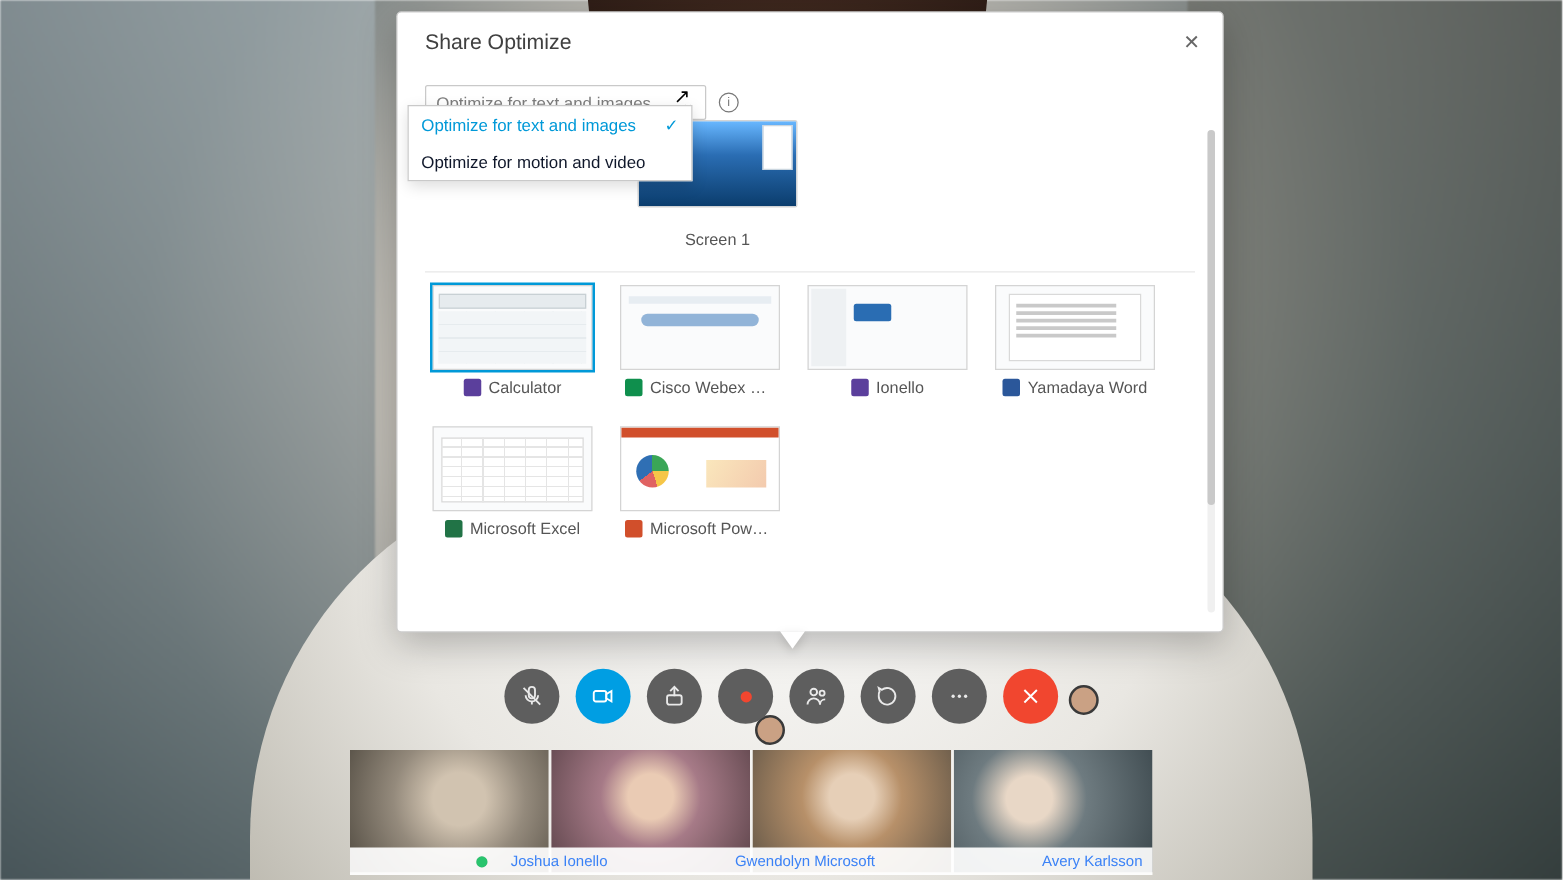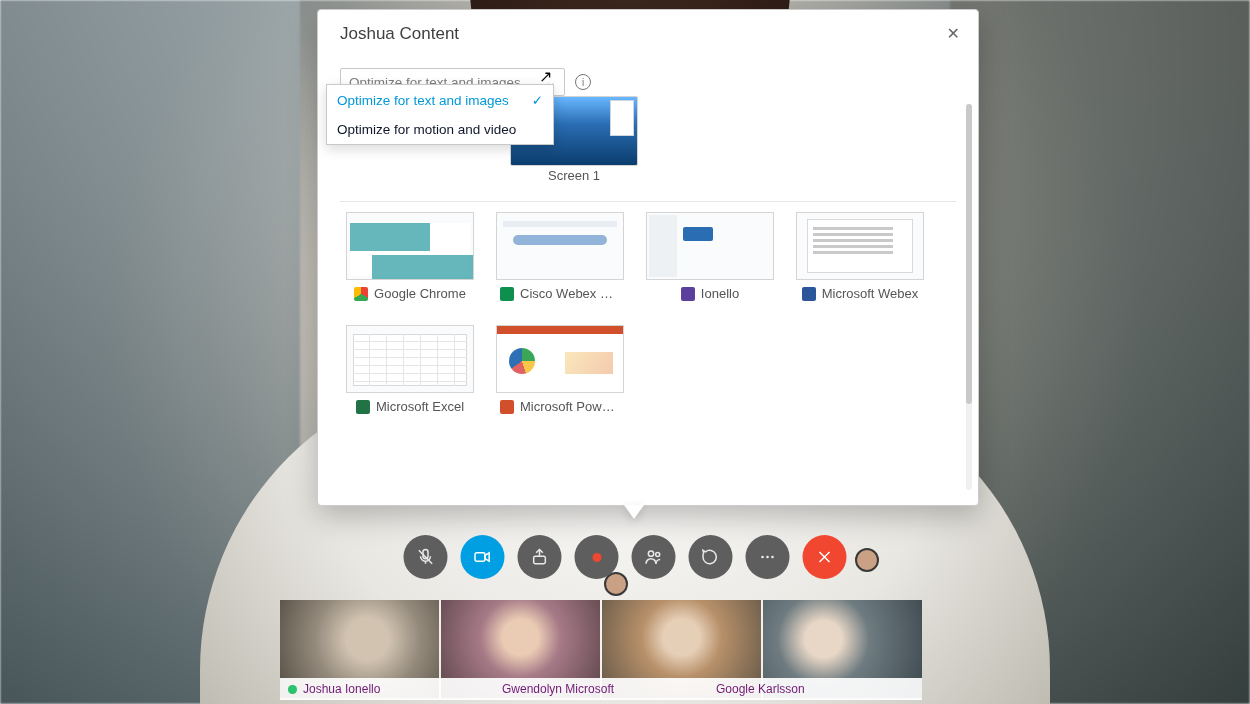--- a/index.html
+++ b/index.html
@@ -73,21 +73,21 @@
   background:#2a5e9b; position:relative; overflow:hidden;
 }
 .thumb.s1 { background: linear-gradient(to top, #0b3d6d 0%, #2a6db3 60%, #68b7ff 100%); }
 .thumb.s1::after { content:""; position:absolute; right:3px; top:3px; width:22px; height:34px; background:#fff; border:1px solid #cbd6df; }
 .thumb.s2 { background:#2a6db3; }
 .thumb.s2::before { content:""; position:absolute; left:6px; top:6px; right:6px; bottom:6px; background:#fff; border-radius:1px; }
 .pie {
   position:absolute; left:18px; top:24px; width:28px; height:28px; border-radius:50%;
   background: conic-gradient(#3aa657 0 25%, #f6c648 25% 45%, #e06262 45% 65%, #2f6fb4 65% 100%);
 }
-.tile-label { text-align:center; font-size:13px; color:#555; margin-top:2px; white-space:nowrap; overflow:hidden; text-overflow:ellipsis; }
+.tile-label { text-align:center; font-size:13px; color:#555; margin-top:18px; white-space:nowrap; overflow:hidden; text-overflow:ellipsis; }
 
 .divider { height:1px; background:#e7e7e7; margin:18px 0 10px 0; }
 
 .apps { display:grid; grid-template-columns: repeat(4, 140px); gap:24px 10px; }
 .app-tile { width:140px; }
 .app-thumb { width:128px; height:68px; border:1px solid #d4d4d4; background:#fafbfc; position:relative; overflow:hidden; margin:0 auto; }
 .app-thumb.selected { outline:2px solid #0099d8; }
 .app-label { display:flex; align-items:center; justify-content:center; gap:6px; font-size:13px; color:#555; margin-top:6px; }
 .app-label .ico { width:14px; height:14px; border-radius:2px; display:inline-block; }
 .app-label span.txt { max-width:100px; overflow:hidden; text-overflow:ellipsis; white-space:nowrap; }
@@ -161,42 +161,42 @@
   position:absolute; inset:0;
 }
 .p0 .face { background: radial-gradient(circle at 55% 40%, #d1c3b0 0 20%, #948a7c 50%, #504a40 100%); }
 .p1 .face { background: radial-gradient(circle at 50% 38%, #eacbb4 0 18%, #a67a87 40%, #5a4248 100%); }
 .p2 .face { background: radial-gradient(circle at 50% 38%, #e6cfb7 0 18%, #b79069 40%, #5f5446 100%); }
 .p3 .face { background: radial-gradient(circle at 38% 40%, #e8d7c6 0 16%, #6e7b80 40%, #3b474c 100%); }
 .namebar {
   position:absolute; left:280px; top:678px; width:642px; height:22px;
   background:rgba(255,255,255,.92); display:flex;
 }
-.namecell { flex:1; padding:3px 8px; font-size:12px; color:#701a75; display:flex; align-items:center; gap:6px; }
+.namecell { flex:1; padding:3px 8px; font-size:12px; color:#3b82f6; display:flex; align-items:center; gap:19px;justify-content:flex-end; }
 .status-dot { width:9px; height:9px; border-radius:50%; border:1px solid #9aa0a3; display:inline-block; }
 .status-dot.on { background: radial-gradient(circle, #29c46d 60%, #0d7a3e 100%); border:none; }
 
 .ico-calc  { background:#5b3f9c; }
 .ico-chrome{ background: conic-gradient(#ea4335 0 33%, #34a853 33% 66%, #fbbc05 66% 100%); border-radius:50%; }
 .ico-webex { background:#0f8f4d; border-radius:50%; }
 .ico-out   { background:#0a63b8; }
 .ico-set   { background:#5b3f9c; }
 .ico-word  { background:#2b579a; }
 .ico-excel { background:#217346; }
 .ico-ppt   { background:#d14f2b; }
 </style>
 </head>
 <body>
 
 <div class="bg"></div>
 <div class="head"></div>
 <div class="shirt"></div>
 
 <div class="modal">
-  <div class="modal-title">Joshua Content</div>
+  <div class="modal-title">Share Optimize</div>
   <div class="close-x">✕</div>
 
   <div class="opt-row">
     <div class="select">
       <span>Optimize for text and images</span>
       <span class="chev">⌄</span>
     </div>
     <div class="info-icon">i</div>
   </div>
 
@@ -204,45 +204,45 @@
     <div class="screen-tile">
       <div class="thumb s1"></div>
       <div class="tile-label">Screen 1</div>
     </div>
   </div>
 
   <div class="divider"></div>
 
   <div class="apps">
     <div class="app-tile">
-      <div class="app-thumb th-chrome"></div>
-      <div class="app-label">
-          <span class="ico ico-chrome"></span>
-          <span class="txt">Google Chrome</span>
+      <div class="app-thumb th-calc selected"></div>
+      <div class="app-label">
+          <span class="ico ico-calc"></span>
+          <span class="txt">Calculator</span>
         </div>
     </div>
     <div class="app-tile">
       <div class="app-thumb th-webex"></div>
       <div class="app-label">
           <span class="ico ico-webex"></span>
           <span class="txt">Cisco Webex Mee...</span>
         </div>
     </div>
     <div class="app-tile">
       <div class="app-thumb th-settings"></div>
       <div class="app-label">
           <span class="ico ico-set"></span>
           <span class="txt">Ionello</span>
         </div>
     </div>
     <div class="app-tile">
       <div class="app-thumb th-word"></div>
       <div class="app-label">
           <span class="ico ico-word"></span>
-          <span class="txt">Microsoft Webex</span>
+          <span class="txt">Yamadaya Word</span>
         </div>
     </div>
     <div class="app-tile">
       <div class="app-thumb th-excel"></div>
       <div class="app-label">
           <span class="ico ico-excel"></span>
           <span class="txt">Microsoft Excel</span>
         </div>
     </div>
     <div class="app-tile">
@@ -346,15 +346,15 @@
 </div>
 <div class="namebar">
   <div class="namecell">
     <span class="status-dot on"></span>
     <span>Joshua Ionello</span>
   </div>
   <div class="namecell">
     <span>Gwendolyn Microsoft</span>
   </div>
   <div class="namecell">
-    <span>Google Karlsson</span>
+    <span>Avery Karlsson</span>
   </div>
 </div>
 
 </body></html>

